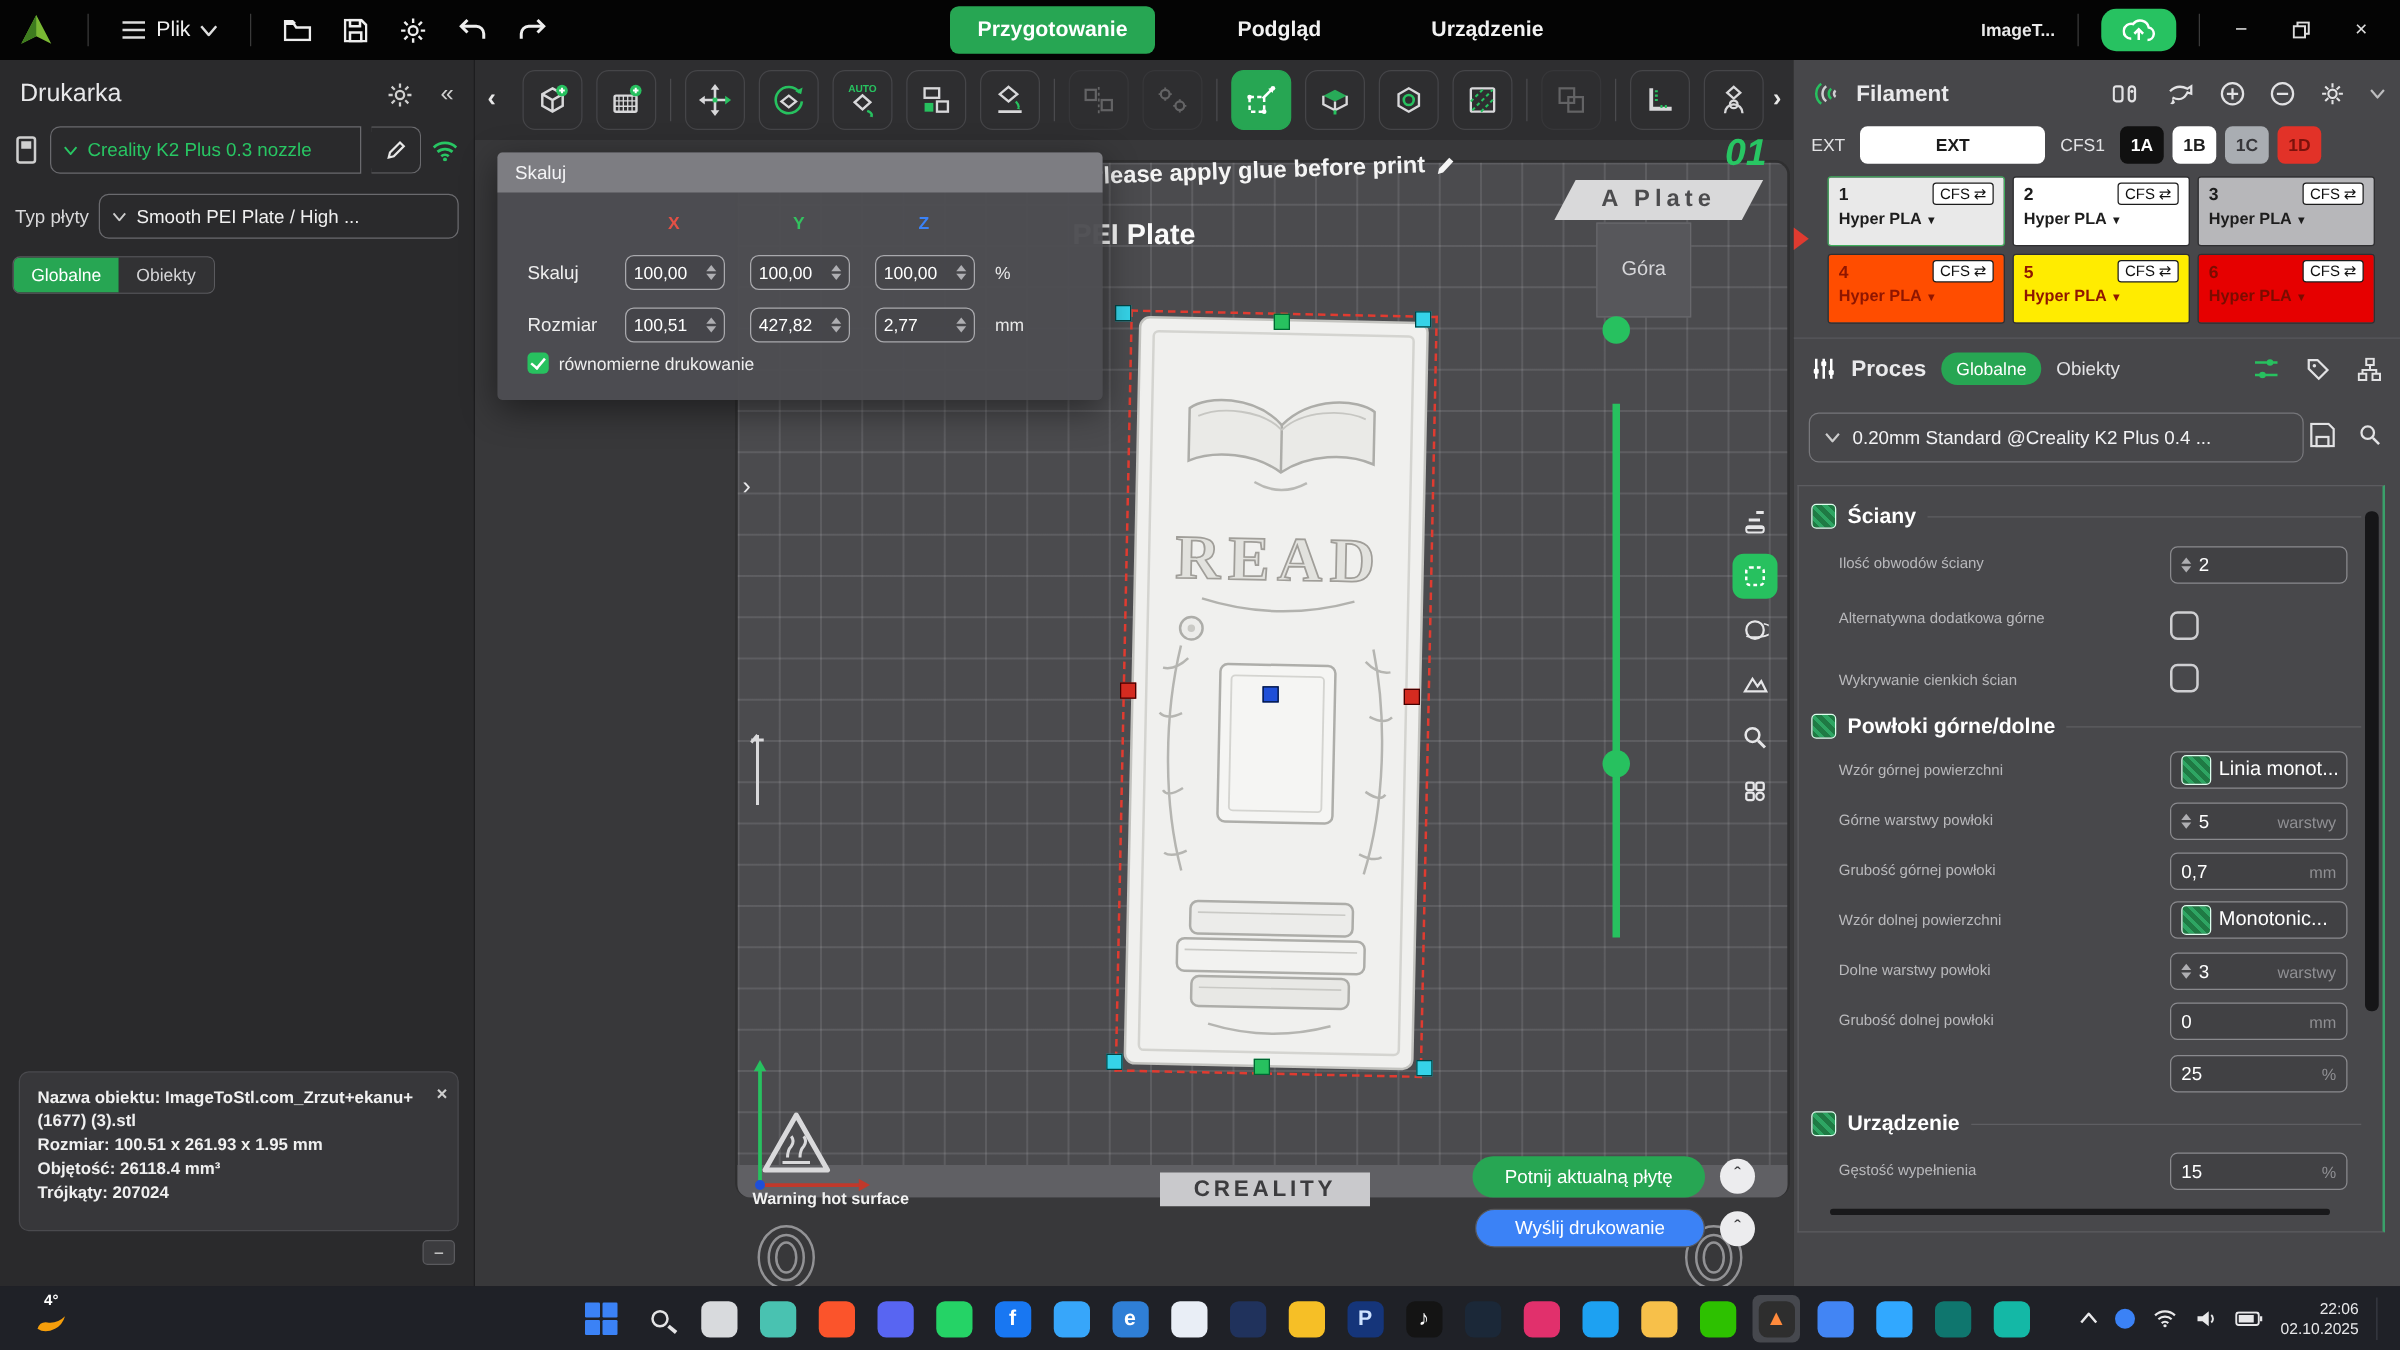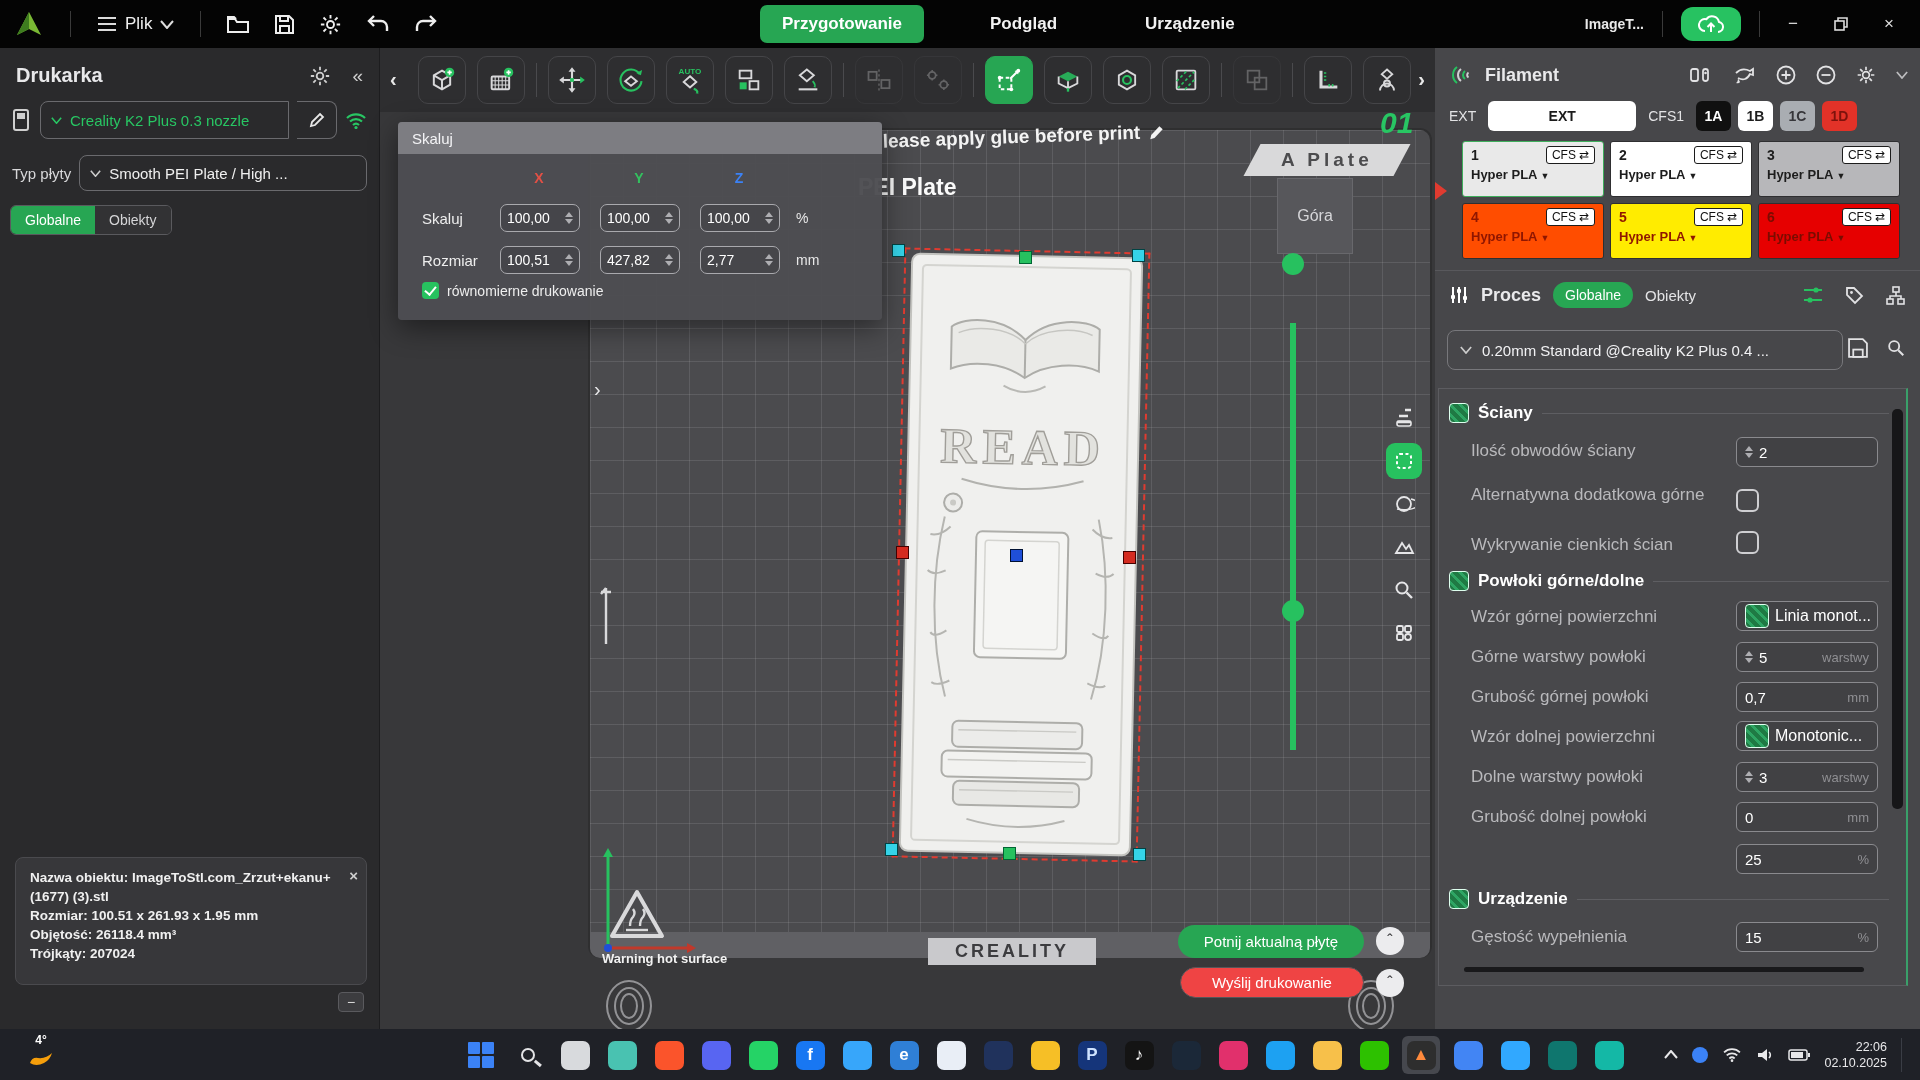--- a/index.html
+++ b/index.html
@@ -15,21 +15,21 @@
   #tabs-center{position:absolute;left:760px;top:0;height:48px;display:flex;align-items:center;gap:44px}
   .apptab{font-size:17px;font-weight:bold;color:#f2f2f2;padding:9px 22px;border-radius:7px}
   .apptab.active{background:#27a653;color:#fff}
   .tb-right{position:absolute;right:0;top:0;height:48px;display:flex;align-items:center;gap:18px;padding-right:16px}
   .win-title{font-size:14px;font-weight:bold;color:#e9e9e9}
   .upload-btn{width:60px;height:34px;border-radius:12px;background:#27c261;display:flex;align-items:center;justify-content:center}
   .winctl{width:30px;height:30px;display:flex;align-items:center;justify-content:center;color:#ddd;font-size:17px}
   
   #left-panel{position:absolute;left:0;top:48px;width:380px;height:981px;background:#2a2a2c;border-right:1px solid #1d1d1f;color:#e8e8ea}
   .lp-head{display:flex;align-items:center;padding:16px 16px 8px 16px}
-  .lp-title{font-size:20px;font-weight:bold;flex:1}
+  .lp-title{font-size:20px;font-weight:normal;flex:1}
   .lp-row{display:flex;align-items:center;gap:8px;padding:6px 12px}
   .printer-sel{flex:1;height:38px;border:1px solid #6a6a6e;border-radius:8px 0 0 8px;display:flex;align-items:center;gap:8px;padding:0 10px;color:#28c663;font-size:15px}
   .pencil-box{width:40px;height:38px;border:1px solid #6a6a6e;border-left:none;border-radius:0 8px 8px 0;display:flex;align-items:center;justify-content:center}
   .plate-sel{flex:1;height:36px;border:1px solid #6a6a6e;border-radius:8px;display:flex;align-items:center;gap:8px;padding:0 10px;color:#f0f0f0;font-size:15px}
   .lp-label{font-size:15px;color:#d8d8da;white-space:nowrap}
   .lp-tabs{margin:8px 0 0 10px;display:inline-flex;border:1px solid #5a5a5e;border-radius:6px;overflow:hidden}
   .lp-tab{padding:6px 14px;font-size:14px;color:#d5d5d7;background:#323234}
   .lp-tab.active{background:#27a653;color:#fff}
   
   #obj-info{position:absolute;left:15px;top:809px;width:352px;height:128px;background:#37373a;border:1px solid #4a4a4e;border-radius:8px;padding:10px 14px;font-size:13.5px;font-weight:bold;line-height:19px;color:#f0f0f0}
@@ -49,21 +49,21 @@
   .pei-label{position:absolute;left:478px;top:126px;color:#fafafa;font-size:23px;font-weight:bold}
   .aplate-tag{position:absolute;left:872px;top:96px;width:150px;height:32px;background:#d9d9da;transform:skewX(-28deg);display:flex;align-items:center;justify-content:center}
   .aplate-txt{transform:skewX(28deg);color:#4c4c4e;font-weight:bold;font-size:19px;letter-spacing:4px}
   .plate-num{position:absolute;left:1000px;top:58px;color:#28c663;font-size:30px;font-weight:bold;font-style:italic}
   #viewcube{position:absolute;left:897px;top:130px;width:76px;height:76px;background:#57575b;border:1px solid #68686c;color:#d6d6d9;display:flex;align-items:center;justify-content:center;font-size:16px}
   .brand-band{position:absolute;left:548px;top:890px;width:168px;height:27px;background:#c9c9cc;display:flex;align-items:center;justify-content:center}
   .brand-txt{color:#3c3c3f;font-weight:bold;font-size:18px;letter-spacing:3px}
   .warn-txt{position:absolute;left:222px;top:903px;color:#f2f2f2;font-size:13px;font-weight:bold}
   .vp-btn{position:absolute;height:33px;border-radius:17px;display:flex;align-items:center;justify-content:center;font-size:15px;color:#fff}
   #btn-slice{left:798px;top:877px;width:186px;background:#27a653}
-  #btn-print{left:800px;top:919px;width:184px;background:#ef4444;border:1px solid #565659;height:31px}
+  #btn-print{left:800px;top:919px;width:184px;background:#3b82f6;border:1px solid #565659;height:31px}
   .round-toggle{position:absolute;width:28px;height:28px;border-radius:50%;background:#ececee;color:#3a3a3c;display:flex;align-items:center;justify-content:center}
   
   #model-wrap{position:absolute;left:522px;top:204px;width:238px;height:605px;transform:rotate(1.2deg)}
   #sel-box{position:absolute;left:518px;top:202px;width:246px;height:610px;border:2px dashed #e03b30;transform:rotate(1.2deg)}
   .handle{position:absolute;width:13px;height:13px;border:1px solid #044}
   .h-cyan{background:#35d3e8}
   .h-green{background:#27c15f;border-color:#063}
   .h-red{background:#d42b20;border-color:#400}
   .h-blue{background:#1f4fd8;border-color:#013}
   #gizmo-line{position:absolute;left:910px;top:275px;width:6px;height:427px;background:#27c15f}
@@ -97,21 +97,21 @@
   .pill{height:26px;padding:0 12px;border-radius:13px;display:flex;align-items:center;font-size:14px}
   .pill.green{background:#27a653;color:#fff}
   .proc-tab{font-size:15px;color:#e3e3e5}
   .proc-icons{margin-left:auto;display:flex;gap:22px;align-items:center}
   .preset-box{position:absolute;left:12px;top:282px;width:396px;height:40px;border:1px solid #77777b;border-radius:8px;display:flex;align-items:center;gap:10px;padding:0 12px;font-size:15px;color:#f2f2f4}
   .preset-icons{position:absolute;right:14px;top:290px;display:flex;gap:18px}
   #settings{position:absolute;left:3px;top:340px;width:470px;height:598px;border:1px solid #5c5c60;border-right:2px solid #3aa06a;background:#48484b}
   .sec-head{position:absolute;left:10px;display:flex;align-items:center;gap:9px;width:440px}
   .sec-title{font-size:17px;font-weight:bold;color:#fff;white-space:nowrap}
   .sec-line{flex:1;height:1px;background:#5e5e62}
-  .prow-label{position:absolute;left:32px;font-size:17px;color:#b9b9bc;width:235px;line-height:19px}
+  .prow-label{position:absolute;left:32px;font-size:12px;color:#b9b9bc;width:235px;line-height:19px}
   .pbox{position:absolute;left:297px;width:142px;height:30px;background:#414144;border:1px solid #8a8a8e;border-radius:6px;display:flex;align-items:center;padding:0 8px;gap:6px}
   .pval{font-size:15px;color:#fff}
   .psuf{margin-left:auto;font-size:13px;color:#8f8f93}
   .spin{display:flex;flex-direction:column;gap:2px}
   .spin i{width:0;height:0;border-left:4px solid transparent;border-right:4px solid transparent;display:block}
   .spin .up{border-bottom:5px solid #aeaeb2}
   .spin .dn{border-top:5px solid #aeaeb2}
   .pcheck{position:absolute;left:297px;width:23px;height:23px;border:2px solid #cfcfd2;border-radius:6px;background:transparent}
   .swatch{width:24px;height:24px;border-radius:4px;border:1px solid #dfe;background:repeating-linear-gradient(45deg,#1f7a44 0 4px,#2ea563 4px 7px);flex:none}
   .pval-big{font-size:16px;color:#fff;white-space:nowrap}

